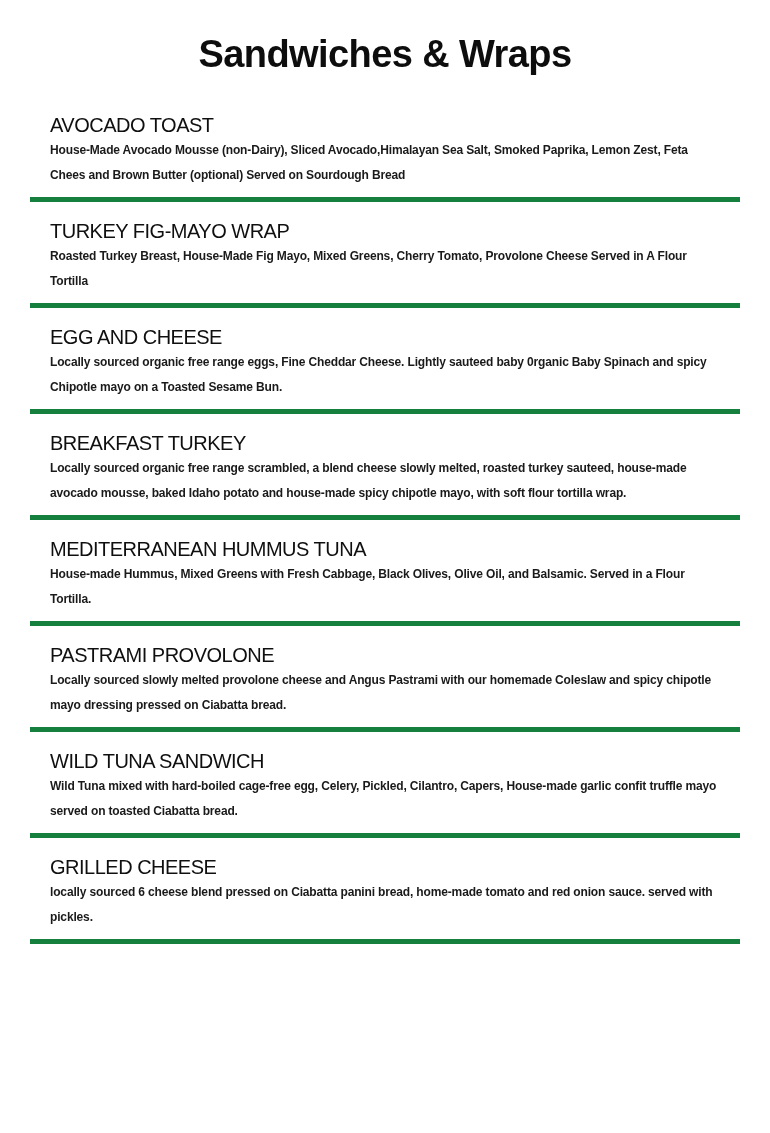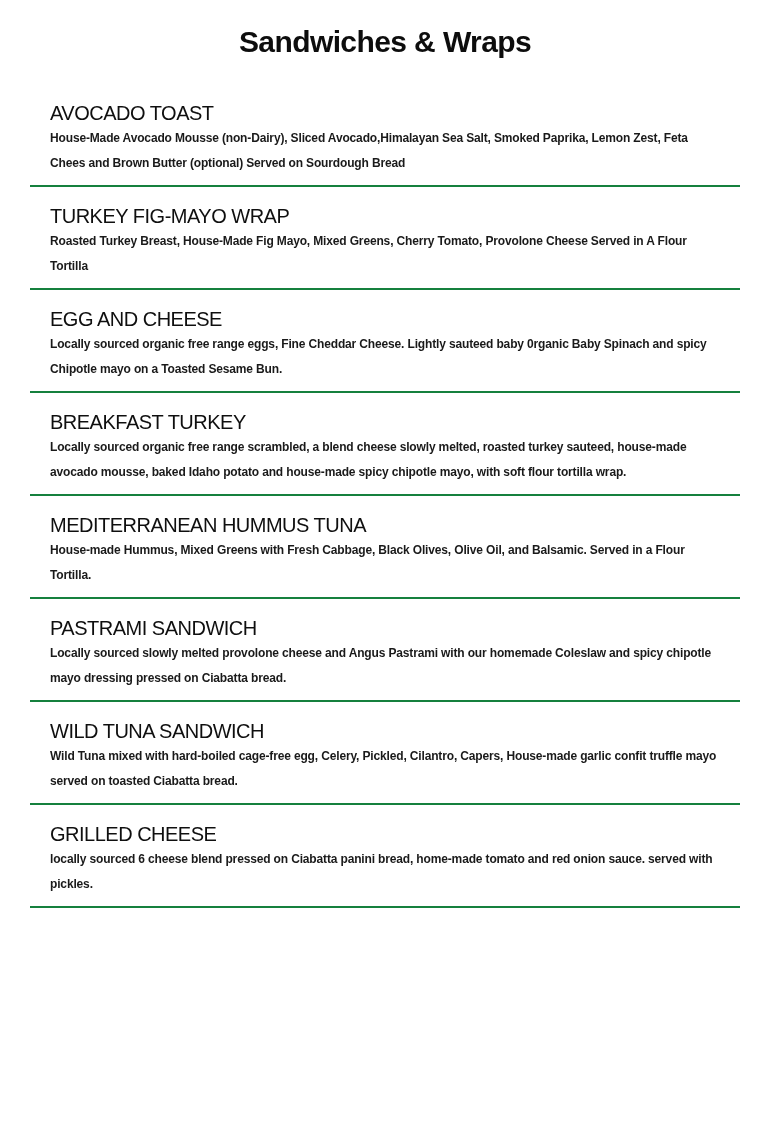--- a/index.html
+++ b/index.html
@@ -8,38 +8,38 @@
       background: #ffffff;
     }
     body {
       width: 770px;
       height: 1133px;
       overflow: hidden;
       font-family: "Liberation Sans", "DejaVu Sans", sans-serif;
       color: #111111;
     }
     .page-title {
-      margin: 0;
+      margin: 12px;
       padding-top: 22px;
       height: 40px;
       text-align: center;
-      font-size: 30px;
+      font-size: 38px;
       font-weight: bold;
       letter-spacing: -0.6px;
       line-height: 40px;
       color: #0d0d0d;
     }
     .menu-list {
       margin-top: 36px;
       padding: 0;
     }
     .menu-item {
       margin: 0 30px;
       padding: 0 20px 9px 20px;
-      border-bottom: 2px solid #15803d;
+      border-bottom: 5px solid #15803d;
       margin-bottom: 14px;
     }
     .item-name {
       margin: 0;
       font-size: 20px;
       font-weight: normal;
       letter-spacing: -0.5px;
       line-height: 26px;
       color: #0f0f0f;
       padding-top: 2px;
@@ -74,21 +74,21 @@
   </div>
   <div class="menu-item">
     <h2 class="item-name">BREAKFAST TURKEY</h2>
     <p class="item-desc">Locally sourced organic free range scrambled, a blend cheese slowly melted, roasted turkey sauteed, house-made avocado mousse, baked Idaho potato and house-made spicy chipotle mayo, with soft flour tortilla wrap.</p>
   </div>
   <div class="menu-item">
     <h2 class="item-name">MEDITERRANEAN HUMMUS TUNA</h2>
     <p class="item-desc">House-made Hummus, Mixed Greens with Fresh Cabbage, Black Olives, Olive Oil, and Balsamic. Served in a Flour Tortilla.</p>
   </div>
   <div class="menu-item">
-    <h2 class="item-name">PASTRAMI SANDWICH</h2>
+    <h2 class="item-name">PASTRAMI PROVOLONE</h2>
     <p class="item-desc">Locally sourced slowly melted provolone cheese and Angus Pastrami with our homemade Coleslaw and spicy chipotle mayo dressing pressed on Ciabatta bread.</p>
   </div>
   <div class="menu-item">
     <h2 class="item-name">WILD TUNA SANDWICH</h2>
     <p class="item-desc">Wild Tuna mixed with hard-boiled cage-free egg, Celery, Pickled, Cilantro, Capers, House-made garlic confit truffle mayo served on toasted Ciabatta bread.</p>
   </div>
   <div class="menu-item">
     <h2 class="item-name">GRILLED CHEESE</h2>
     <p class="item-desc">locally sourced 6 cheese blend pressed on Ciabatta panini bread, home-made tomato and red onion sauce. served with pickles.</p>
   </div>

